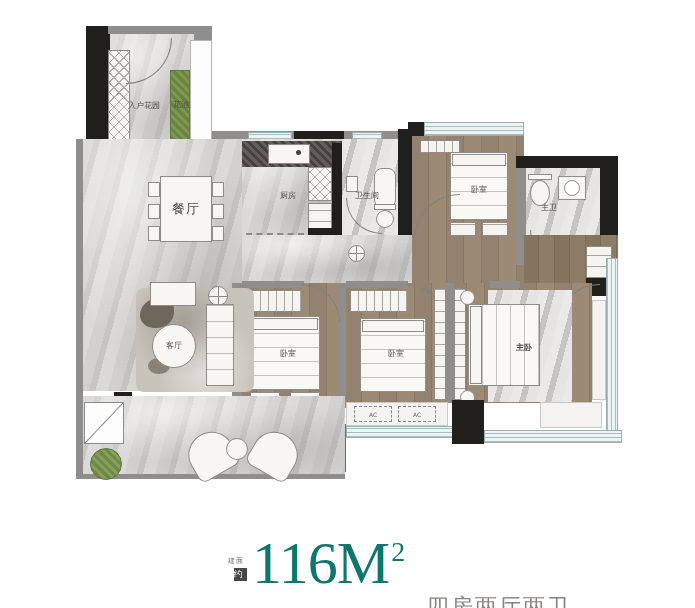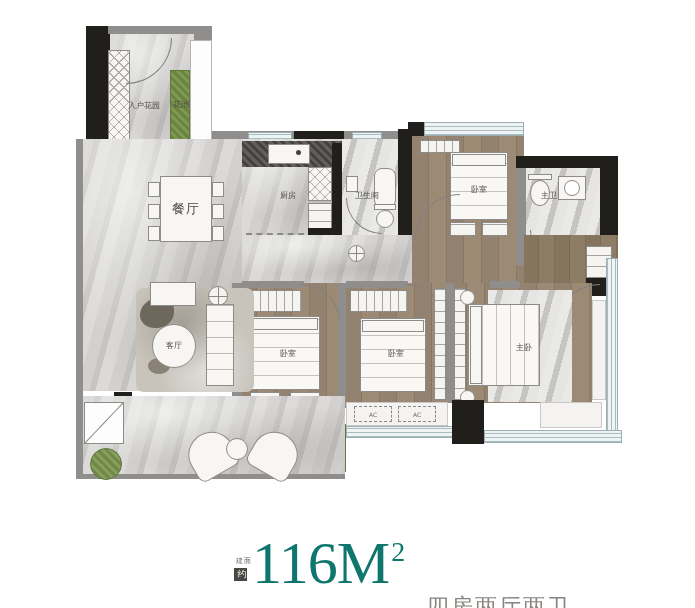--- a/index.html
+++ b/index.html
@@ -40,21 +40,21 @@
   .rug{background:
     radial-gradient(ellipse at 40% 35%, rgba(90,84,72,.35), transparent 55%),
     radial-gradient(ellipse at 60% 75%, rgba(255,255,255,.5), transparent 50%),
     #c8c4bc;border-radius:8px;}
   .sill{background:#f4f3f1;border:1px solid #c9c8c6;}
   .dashbox{border:1px dashed #8a8986;background:transparent;color:#6c6a67;
            font-size:6px;display:flex;align-items:center;justify-content:center;}
   
   .f-name{position:absolute;left:62px;top:542px;font-family:"DejaVu Serif",serif;
           font-size:45px;color:#56524d;letter-spacing:24px;white-space:nowrap;}
-  .f-prefix{position:absolute;left:228px;top:556px;width:24px;text-align:right;}
+  .f-prefix{position:absolute;left:228px;top:556px;width:24px;text-align:left;}
   .f-prefix .l1{font-size:7px;color:#6b6762;letter-spacing:1px;}
   .f-prefix .l2{margin:2px auto 0;background:#4a4641;color:#fff;font-size:9px;
                 width:13px;height:13px;line-height:13px;}
   .f-area{position:absolute;left:252px;top:533px;font-family:"Liberation Serif",serif;
           font-size:60px;line-height:1;color:#0f766e;letter-spacing:-1px;white-space:nowrap;}
   .f-area sup{font-size:28px;vertical-align:22px;margin-left:2px;}
   .f-layout{position:absolute;left:427px;top:592px;font-size:22px;color:#88847f;
             letter-spacing:2px;white-space:nowrap;}
   .f-watermark{position:absolute;left:504px;top:571px;font-size:16px;font-weight:bold;
       color:#ffffff;letter-spacing:.5px;white-space:nowrap;
@@ -127,21 +127,21 @@
 
   <div class="abs wallB" style="left:516px;top:156px;width:102px;height:12px;"></div>
   <div class="abs tile" style="left:526px;top:168px;width:74px;height:97px;"></div>
   <div class="abs wallG" style="left:516px;top:168px;width:10px;height:97px;"></div>
   <div class="abs furn" style="left:528px;top:174px;width:24px;height:6px;"></div>
   <div class="abs furn circ" style="left:530px;top:180px;width:20px;height:26px;"></div>
   <div class="abs furn" style="left:558px;top:176px;width:28px;height:24px;"></div>
   <div class="abs circ" style="left:564px;top:180px;width:16px;height:16px;border:1px solid #8d8c89;background:#fff;"></div>
   <div class="abs wallB" style="left:600px;top:160px;width:18px;height:82px;"></div>
   <div class="abs arc" style="left:530px;top:230px;width:32px;height:32px;border-left:1px solid #82817e;border-bottom:1px solid #82817e;border-bottom-left-radius:100%;"></div>
-  <div class="lbl lbl-sm" style="left:549px;top:196px;">主卫</div>
+  <div class="lbl lbl-sm" style="left:549px;top:208px;">主卫</div>
 
   <div class="abs marble" style="left:242px;top:235px;width:170px;height:48px;"></div>
   <div class="abs woodD" style="left:524px;top:235px;width:94px;height:48px;"></div>
   <div class="abs fan" style="left:348px;top:245px;width:17px;height:17px;"></div>
 
   <div class="abs closetV" style="left:586px;top:246px;width:26px;height:32px;"></div>
   <div class="abs wallB" style="left:586px;top:278px;width:32px;height:18px;"></div>
   <div class="abs wallG" style="left:606px;top:296px;width:12px;height:14px;"></div>
   <div class="abs winV" style="left:606px;top:258px;width:12px;height:176px;"></div>
   <div class="abs sill" style="left:592px;top:300px;width:14px;height:100px;"></div>
@@ -170,21 +170,21 @@
   <div class="abs furn" style="left:362px;top:320px;width:62px;height:12px;"></div>
   <div class="abs closetV" style="left:434px;top:288px;width:12px;height:112px;"></div>
   <div class="abs closetV" style="left:454px;top:288px;width:12px;height:112px;"></div>
   <div class="lbl lbl-sm" style="left:396px;top:354px;">卧室</div>
 
   <div class="abs tile" style="left:488px;top:290px;width:84px;height:112px;"></div>
   <div class="abs bed" style="left:468px;top:304px;width:72px;height:82px;background-image:repeating-linear-gradient(90deg,transparent 0 13px,rgba(130,128,125,.45) 13px 14px);"></div>
   <div class="abs furn" style="left:470px;top:306px;width:12px;height:78px;"></div>
   <div class="abs furn circ" style="left:460px;top:290px;width:15px;height:15px;"></div>
   <div class="abs furn circ" style="left:460px;top:390px;width:15px;height:15px;"></div>
-  <div class="lbl lbl-sm" style="left:524px;top:348px;">主卧</div>
+  <div class="lbl lbl-sm" style="left:524px;top:348px;font-weight:bold;">主卧</div>
 
   <div class="abs wallG" style="left:232px;top:400px;width:114px;height:8px;"></div>
   <div class="abs sill" style="left:346px;top:402px;width:102px;height:24px;"></div>
   <div class="abs dashbox" style="left:354px;top:406px;width:38px;height:16px;">
       <span>AC</span>
     </div>
   <div class="abs dashbox" style="left:398px;top:406px;width:38px;height:16px;">
       <span>AC</span>
     </div>
   <div class="abs winH" style="left:346px;top:426px;width:112px;height:12px;"></div>

